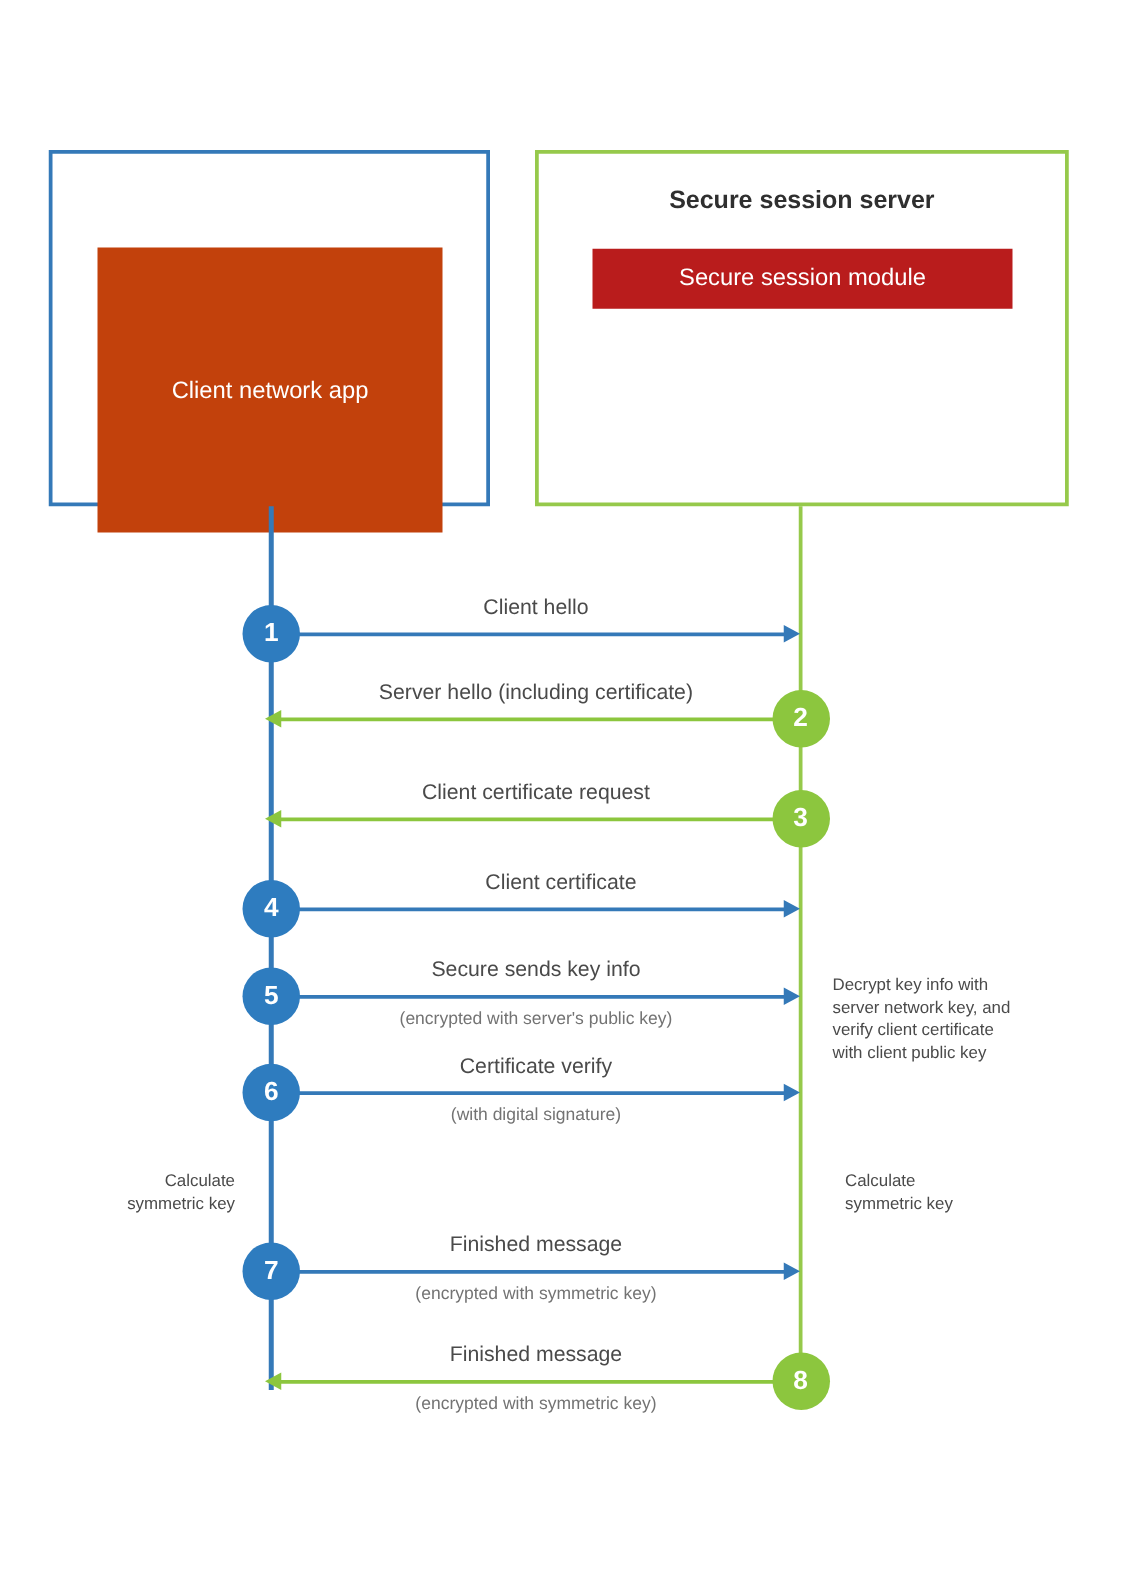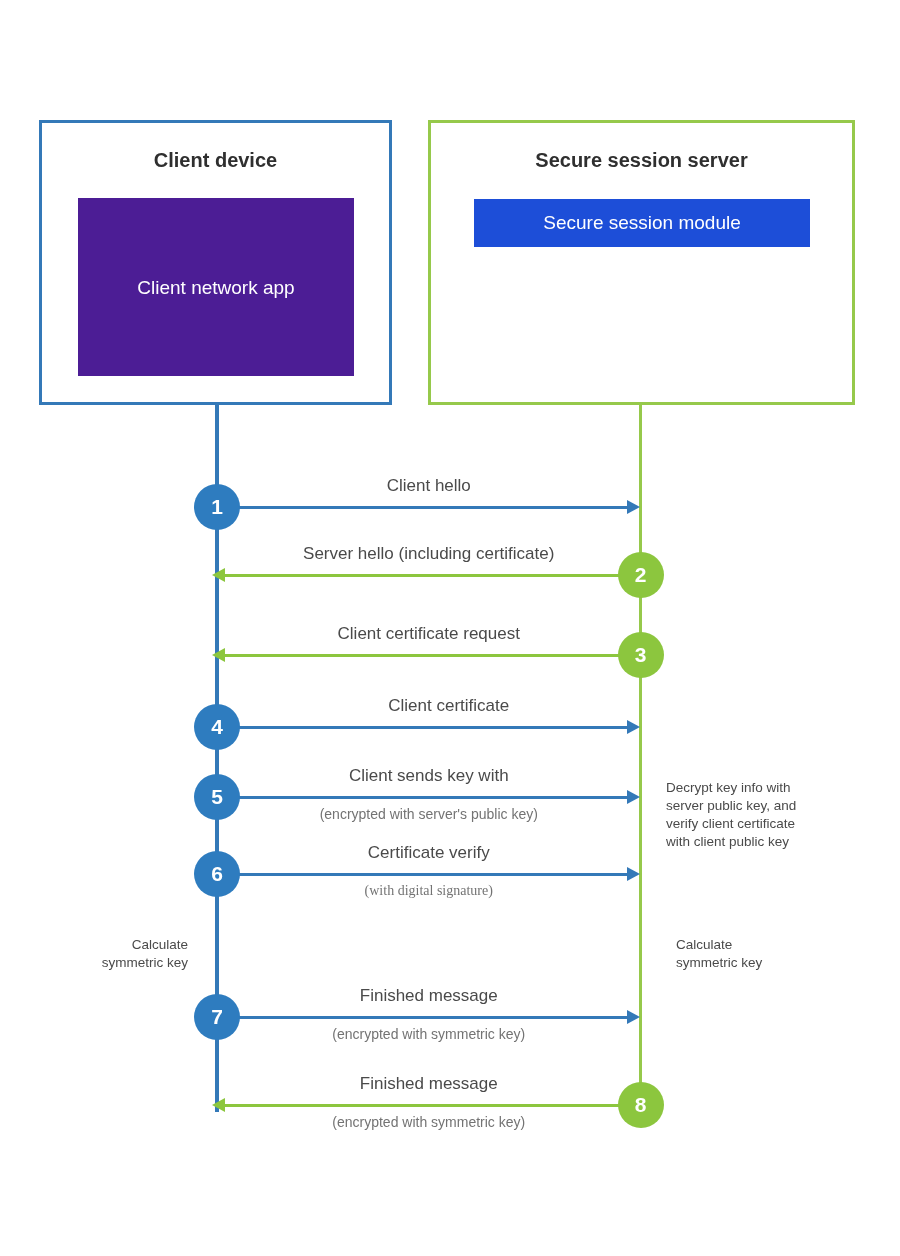--- a/index.html
+++ b/index.html
@@ -62,41 +62,41 @@
     font-weight: bold;
     color: #2f2f2f;
   }
 
   
   #client-app {
     position: absolute;
     left: 36px;
     top: 75px;
     width: 276px;
-    height: 178px;
-    background: #4c1d95;
+    height: 228px;
+    background: #c2410c;
     color: #ffffff;
     font-size: 19px;
     line-height: 27px;
     display: flex;
     align-items: center;
     justify-content: center;
     text-align: center;
   }
 
   
   #server-bars {
     position: absolute;
     left: 43px;
     top: 76px;
     width: 336px;
   }
   .server-bar {
     height: 48px;
-    background: #1d4ed8;
+    background: #b91c1c;
     color: #ffffff;
     font-size: 19px;
     display: flex;
     align-items: center;
     justify-content: center;
     margin-bottom: 14px;
   }
 
   
   .lifeline {
@@ -206,21 +206,20 @@
   }
   .note-line { display: block; }
 </style>
 </head>
 <body>
 
 <div id="canvas">
 
 
   <div id="client-box" class="party-box">
-    <div class="party-title">Client device</div>
     <div id="client-app">Client network app</div>
   </div>
 
   <div id="server-box" class="party-box">
     <div class="party-title">Secure session server</div>
     <div id="server-bars">
       <div class="server-bar">Secure session module</div>
     </div>
   </div>
 
@@ -249,49 +248,49 @@
       <div class="msg" style="top: 727px;">
         <div class="msg-line blue" style="left: 217px; width: 417.5px;"></div>
         <div class="arrow-head right blue" style="left: 626.5px;"></div>
         <div class="step-circle blue" style="left: 194px;">4</div>
         <div class="msg-label" style="left: 428.75px; margin-left: 20px;">Client certificate</div>
       </div>
       <div class="msg" style="top: 797px;">
         <div class="msg-line blue" style="left: 217px; width: 417.5px;"></div>
         <div class="arrow-head right blue" style="left: 626.5px;"></div>
         <div class="step-circle blue" style="left: 194px;">5</div>
-        <div class="msg-label" style="left: 428.75px;">Client sends key with</div>
+        <div class="msg-label" style="left: 428.75px;">Secure sends key info</div>
         <div class="msg-sublabel" style="left: 428.75px;">(encrypted with server's public key)</div>
       </div>
       <div class="msg" style="top: 874px;">
         <div class="msg-line blue" style="left: 217px; width: 417.5px;"></div>
         <div class="arrow-head right blue" style="left: 626.5px;"></div>
         <div class="step-circle blue" style="left: 194px;">6</div>
         <div class="msg-label" style="left: 428.75px;">Certificate verify</div>
-        <div class="msg-sublabel" style="left: 428.75px; font-family: Liberation Serif, serif;">(with digital signature)</div>
+        <div class="msg-sublabel" style="left: 428.75px;">(with digital signature)</div>
       </div>
       <div class="msg" style="top: 1017px;">
         <div class="msg-line blue" style="left: 217px; width: 417.5px;"></div>
         <div class="arrow-head right blue" style="left: 626.5px;"></div>
         <div class="step-circle blue" style="left: 194px;">7</div>
         <div class="msg-label" style="left: 428.75px;">Finished message</div>
         <div class="msg-sublabel" style="left: 428.75px;">(encrypted with symmetric key)</div>
       </div>
       <div class="msg" style="top: 1105px;">
         <div class="msg-line green" style="left: 223px; width: 417.5px;"></div>
         <div class="arrow-head left green" style="left: 212px;"></div>
         <div class="step-circle green" style="left: 617.5px;">8</div>
         <div class="msg-label" style="left: 428.75px;">Finished message</div>
         <div class="msg-sublabel" style="left: 428.75px;">(encrypted with symmetric key)</div>
       </div>
     </div>
 
   <div id="server-decrypt-note" class="side-note">
     <span class="note-line">Decrypt key info with</span>
-    <span class="note-line">server public key, and</span>
+    <span class="note-line">server network key, and</span>
     <span class="note-line">verify client certificate</span>
     <span class="note-line">with client public key</span>
   </div>
 
   <div id="client-calc-note" class="side-note">
     <span class="note-line">Calculate</span>
     <span class="note-line">symmetric key</span>
   </div>
 
   <div id="server-calc-note" class="side-note">

